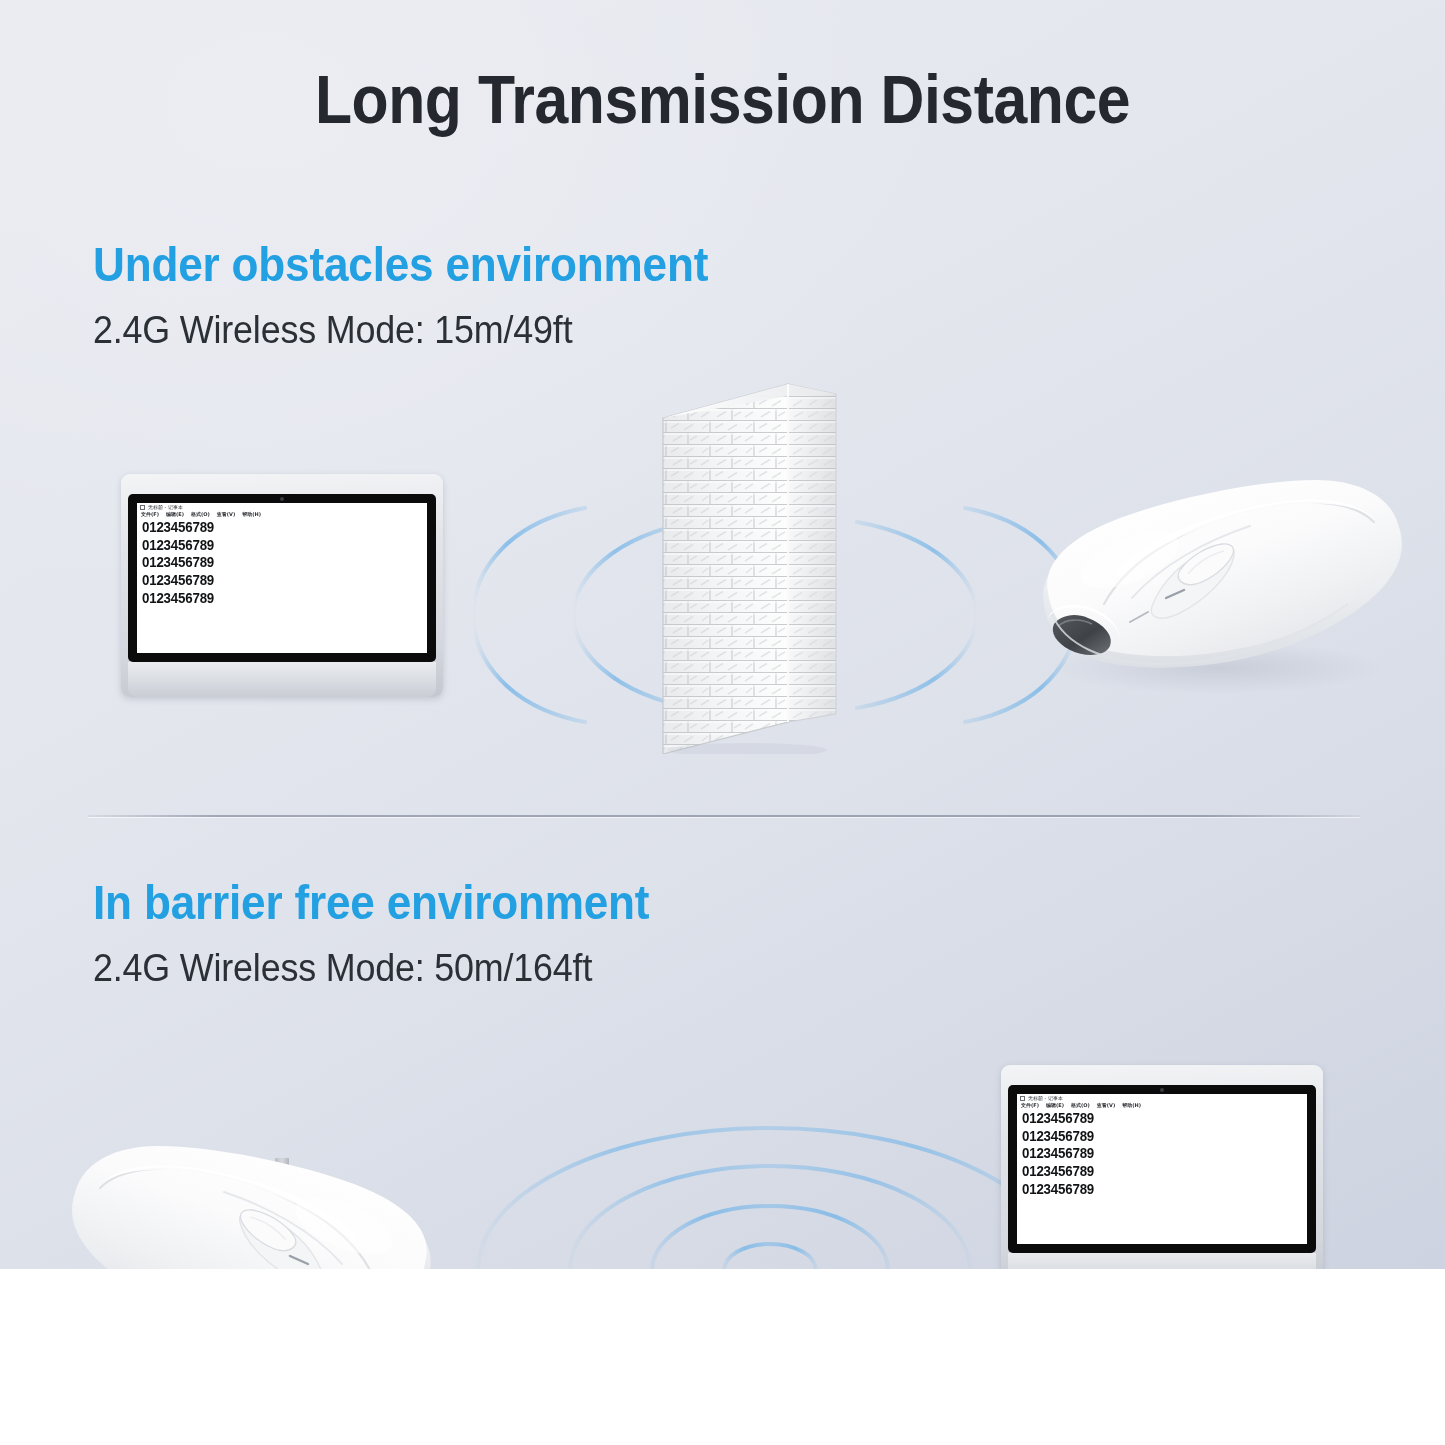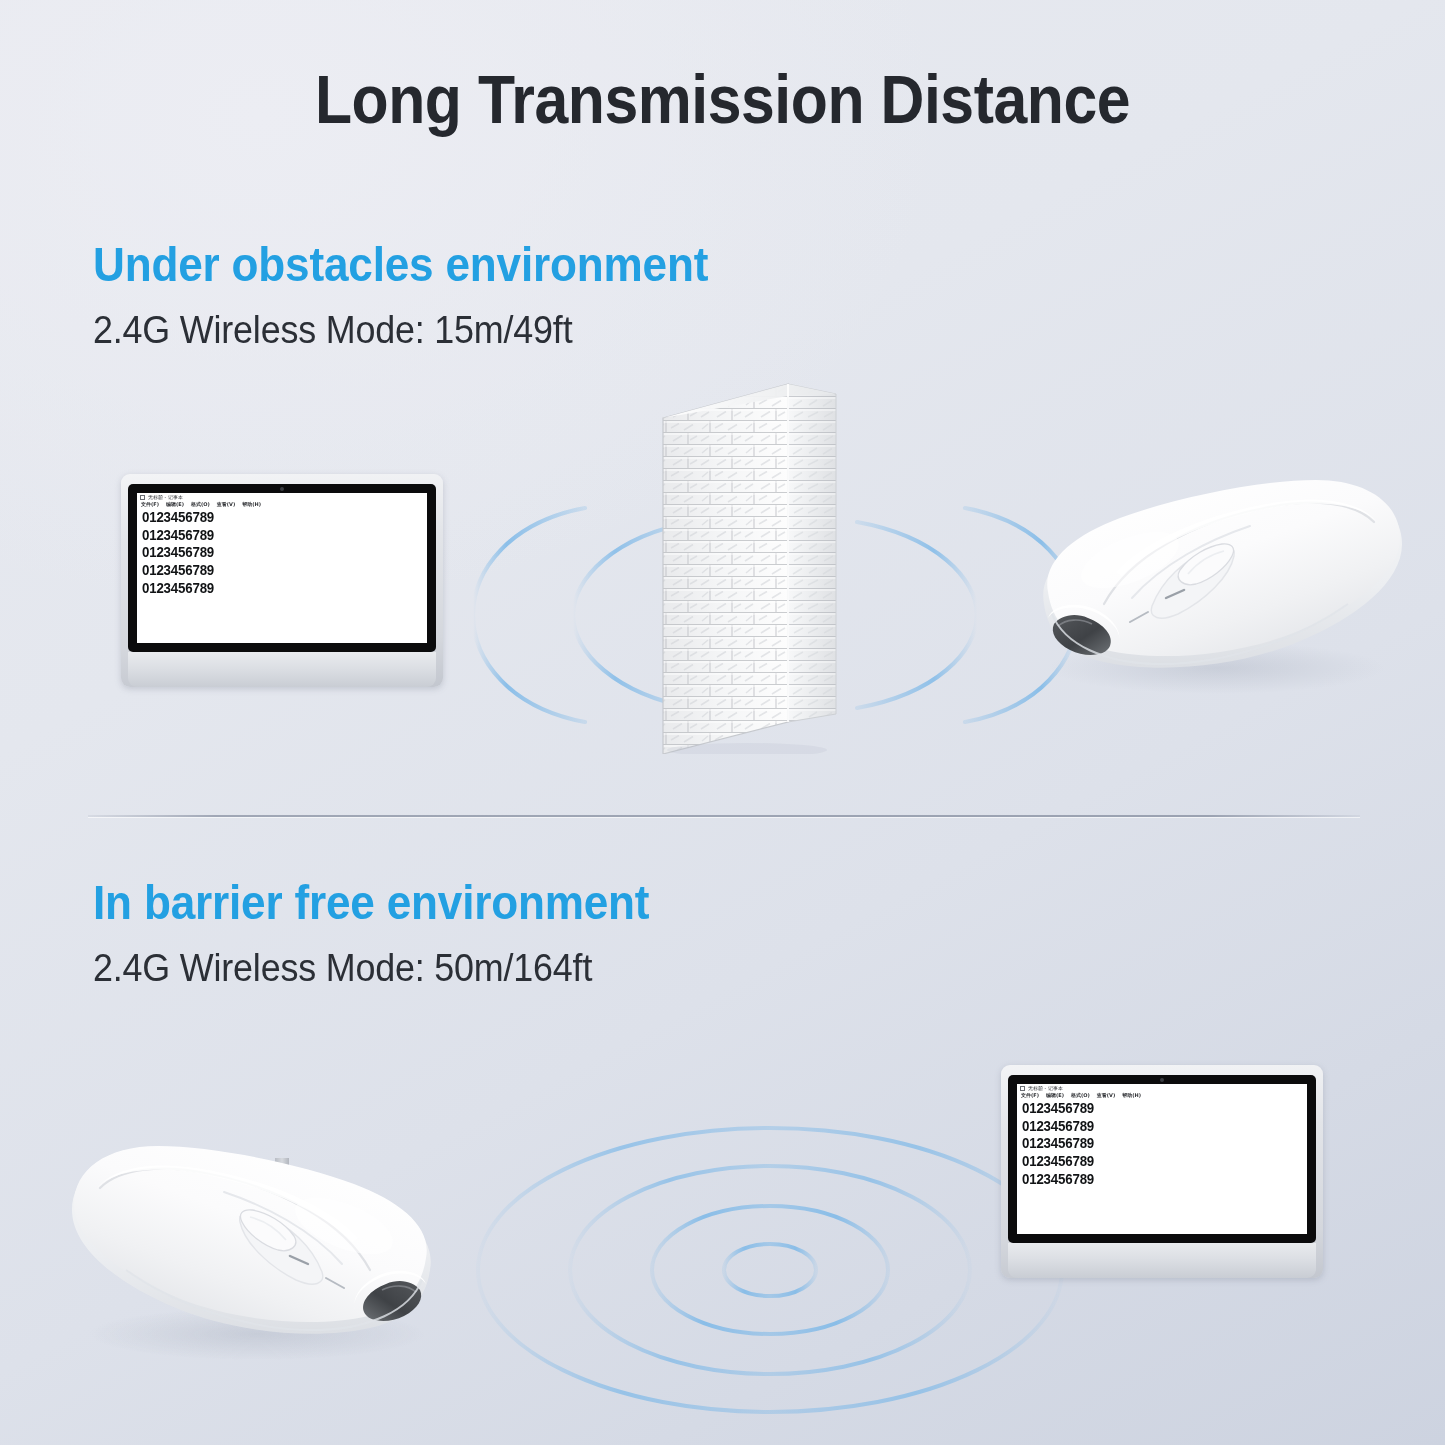--- a/index.html
+++ b/index.html
@@ -7,21 +7,21 @@
 
   html, body {
     width:1445px; height:1445px;
     overflow:hidden;
     font-family:"Liberation Sans", sans-serif;
   }
 
   
   #page {
     position:relative;
-    width:1445px; height:1445px;
+    width:1445px; height:1269px;
     background:
       radial-gradient(ellipse 1100px 800px at 18% 8%, #ecedf3 0%, rgba(236,237,243,0) 62%),
       linear-gradient(152deg, #e8eaf0 0%, #e4e7ee 34%, #dde1ea 62%, #cdd3e0 100%);
     overflow:hidden;
   }
 
   
   #main-title {
     position:absolute;
     top:60px; left:0; width:100%;
@@ -78,21 +78,21 @@
   }
 
   
   .monitor { position:absolute; }
 
   .monitor .mon-body {
     position:relative;
     width:100%;
     border-radius:9px;
     background:linear-gradient(178deg,#f3f4f6 0%,#e3e5e9 30%,#d4d7dd 78%,#c3c7cf 100%);
-    padding:10px 7px 0 7px;
+    padding:20px 7px 0 7px;
     box-shadow:0 2px 6px rgba(110,118,135,0.28);
   }
   .monitor .mon-screen {
     position:relative;
     width:100%;
     background:#0b0b0c;
     border-radius:5px;
     padding:9px 9px 9px 9px;
     overflow:hidden;
   }

